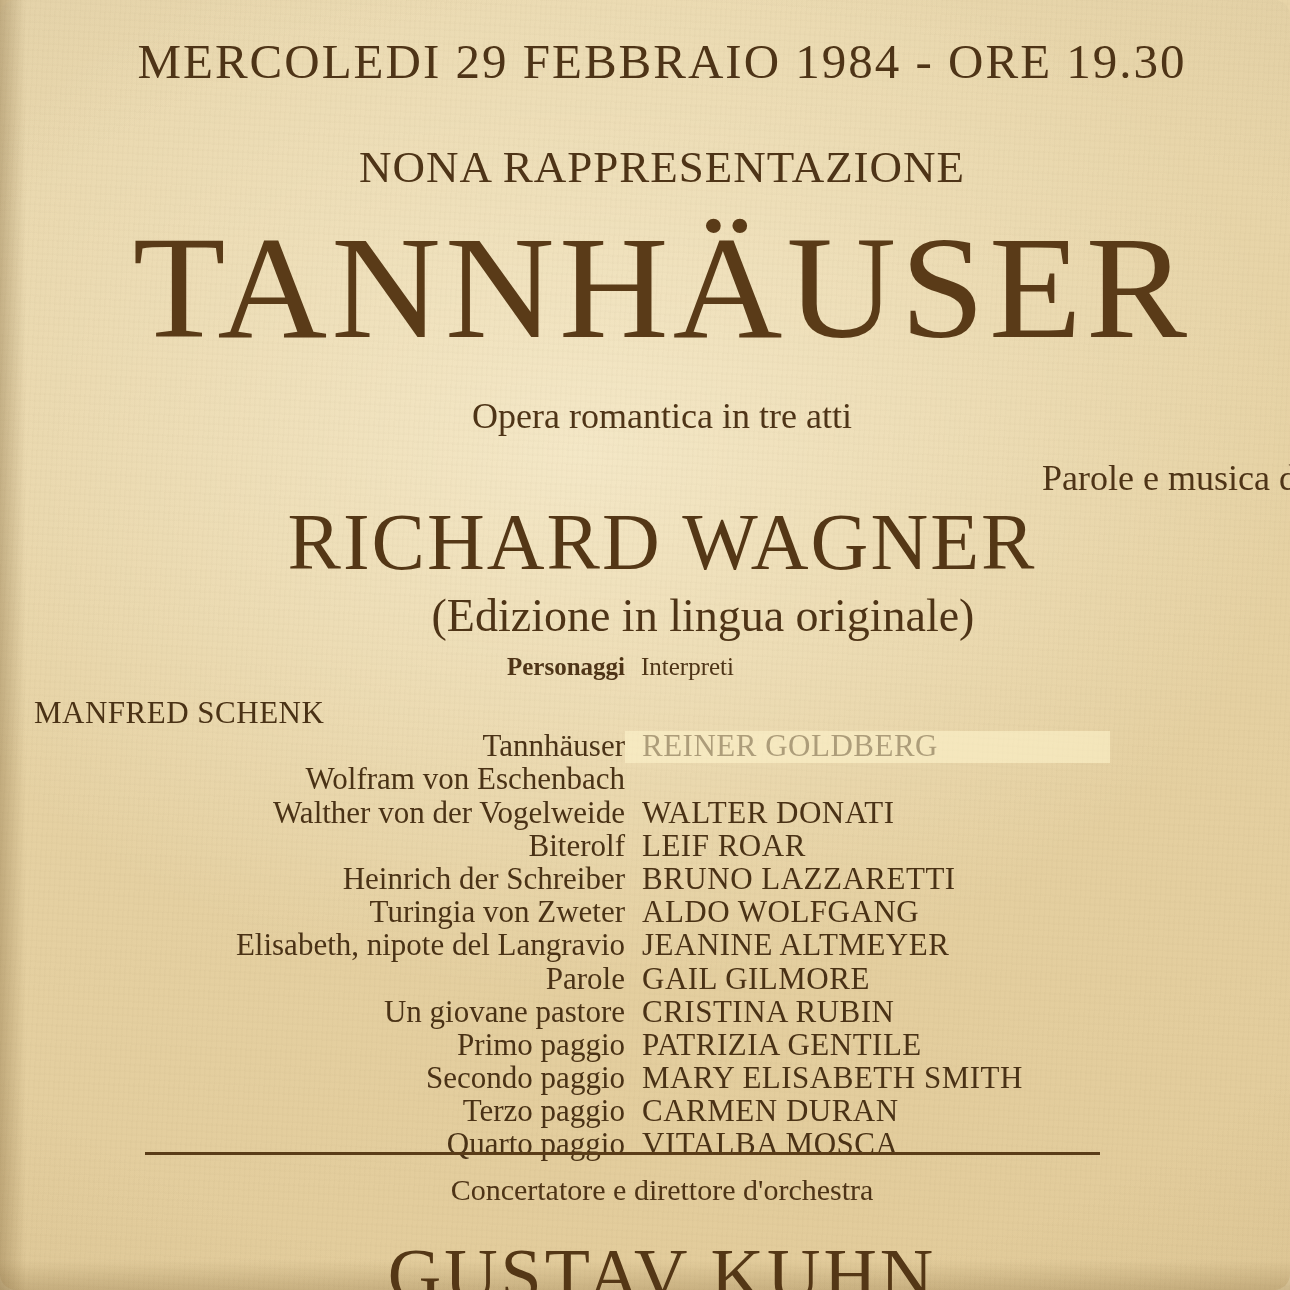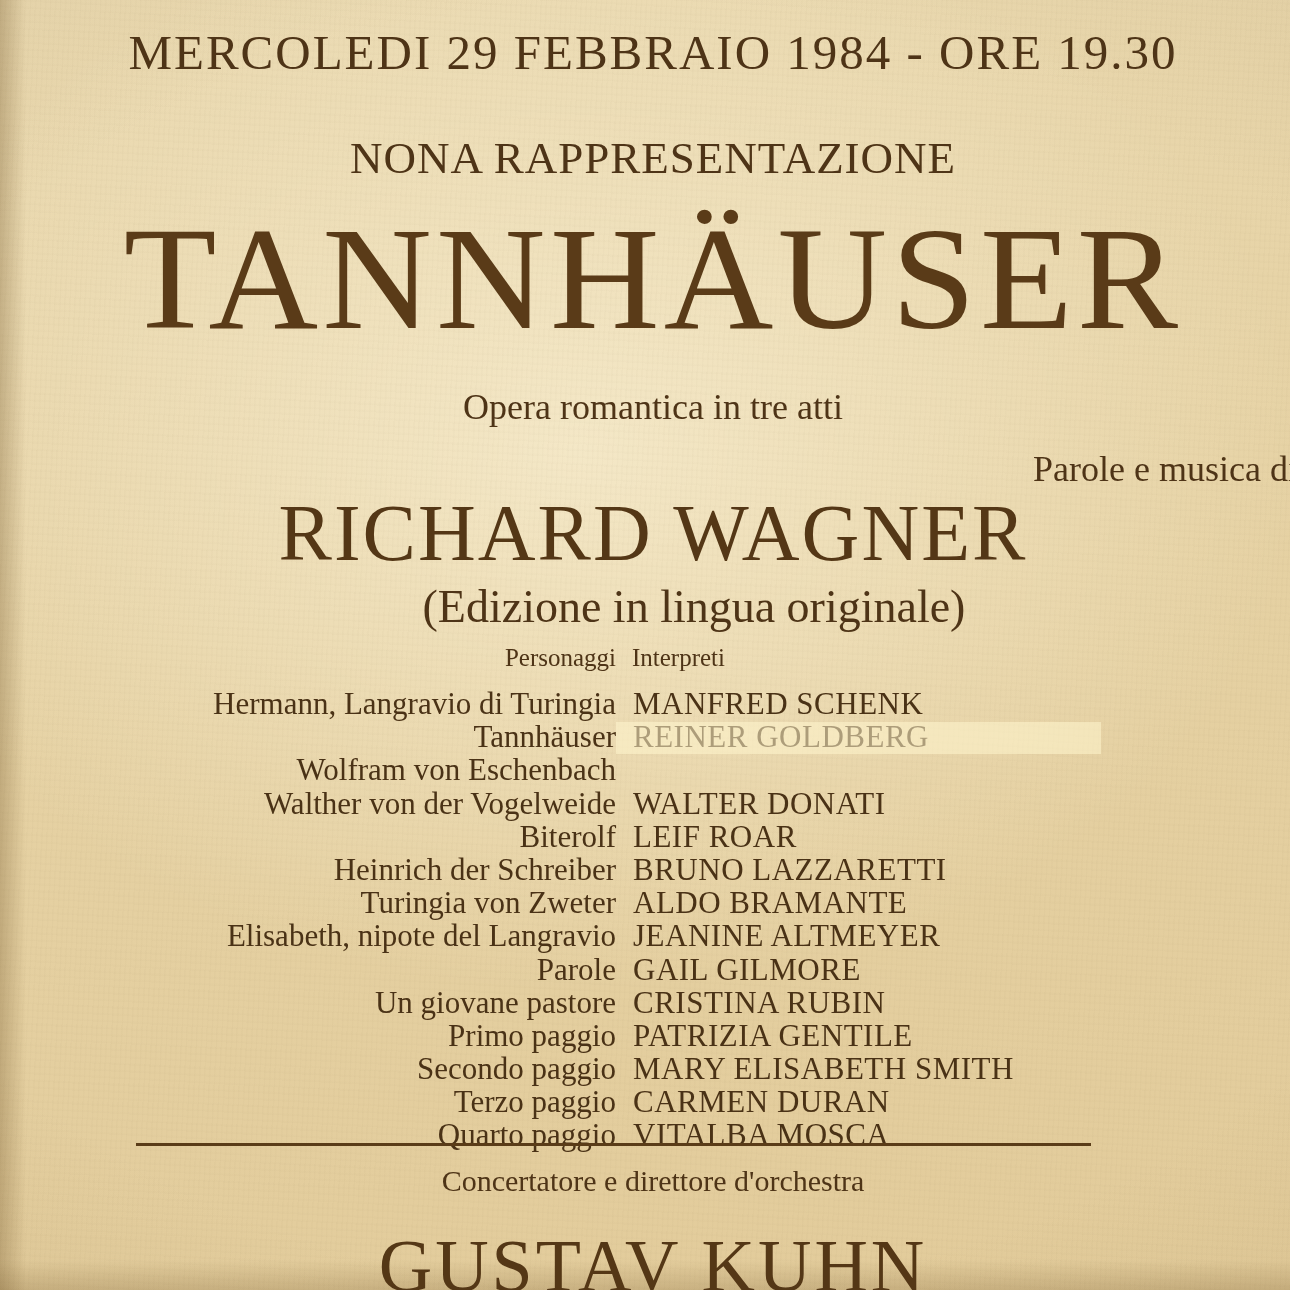--- a/index.html
+++ b/index.html
@@ -18,21 +18,22 @@
   
   .poster {
     position: relative;
     width: 1290px;
     height: 1290px;
     background:
       radial-gradient(ellipse 80% 60% at 45% 35%, rgba(255,248,225,0.55) 0%, rgba(255,248,225,0.0) 70%),
       radial-gradient(ellipse 120% 90% at 50% 50%, rgba(120,90,40,0.0) 55%, rgba(120,90,40,0.16) 100%),
       linear-gradient(170deg, #ead9b0 0%, #e6d2a4 45%, #e2cb9a 100%);
     box-sizing: border-box;
-    padding: 8px;
+    padding: 17px;
+    border-radius: 16px;
   }
   .paper-grain {
     position: absolute;
     inset: 0;
     pointer-events: none;
     background:
       repeating-linear-gradient(93deg, rgba(90,70,35,0.018) 0px, rgba(90,70,35,0.018) 1px, rgba(255,255,255,0.0) 2px, rgba(255,255,255,0.0) 5px),
       repeating-linear-gradient(3deg, rgba(90,70,35,0.015) 0px, rgba(90,70,35,0.015) 1px, rgba(255,255,255,0.0) 3px, rgba(255,255,255,0.0) 7px);
   }
   .edge-left {
@@ -143,20 +144,21 @@
     left: 0;
     width: 1290px;
     font-size: 25px;
     color: #4e3417;
   }
   .cast-header .hdr-role {
     display: inline-block;
     width: 608px;
     text-align: right;
     padding-right: 0;
+    font-weight: bold;
   }
   .cast-header .hdr-performer {
     display: inline-block;
     padding-left: 16px;
     text-align: center;
   }
 
   .cast {
     position: absolute;
     top: 678px;
@@ -244,21 +246,20 @@
     <div class="subtitle2">Parole e musica di</div>
     <div class="composer">RICHARD WAGNER</div>
     <div class="edition">(Edizione in lingua originale)</div>
 
     <div class="cast-header">
       <span class="hdr-role">Personaggi</span><span class="hdr-performer">Interpreti</span>
     </div>
 
     <div class="cast">
       <div class="cast-row">
-        <div class="role">Hermann, Langravio di Turingia</div>
         <div class="performer">MANFRED SCHENK</div>
       </div>
       <div class="cast-row">
         <div class="role">Tannhäuser</div>
         <div class="performer">REINER GOLDBERG</div>
       </div>
       <div class="cast-row">
         <div class="role">Wolfram von Eschenbach</div>
       </div>
       <div class="cast-row">
@@ -268,21 +269,21 @@
       <div class="cast-row">
         <div class="role">Biterolf</div>
         <div class="performer">LEIF ROAR</div>
       </div>
       <div class="cast-row">
         <div class="role">Heinrich der Schreiber</div>
         <div class="performer">BRUNO LAZZARETTI</div>
       </div>
       <div class="cast-row">
         <div class="role">Turingia von Zweter</div>
-        <div class="performer">ALDO BRAMANTE</div>
+        <div class="performer">ALDO WOLFGANG</div>
       </div>
       <div class="cast-row">
         <div class="role">Elisabeth, nipote del Langravio</div>
         <div class="performer">JEANINE ALTMEYER</div>
       </div>
       <div class="cast-row">
         <div class="role">Parole</div>
         <div class="performer">GAIL GILMORE</div>
       </div>
       <div class="cast-row">

